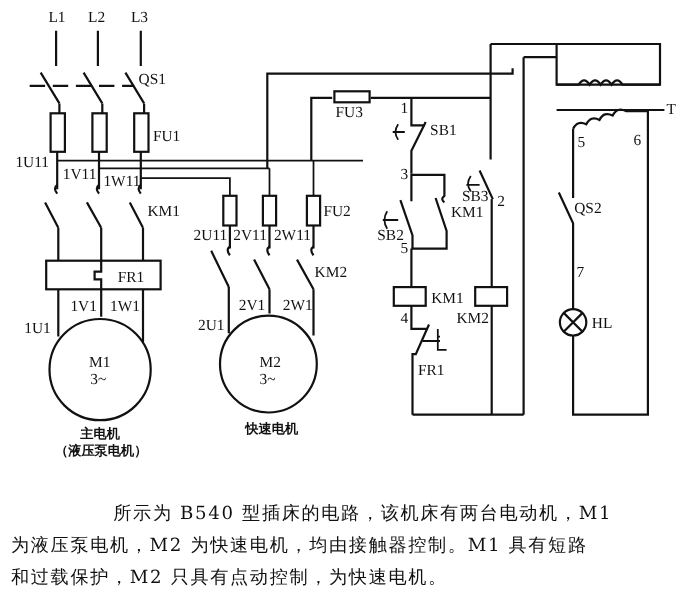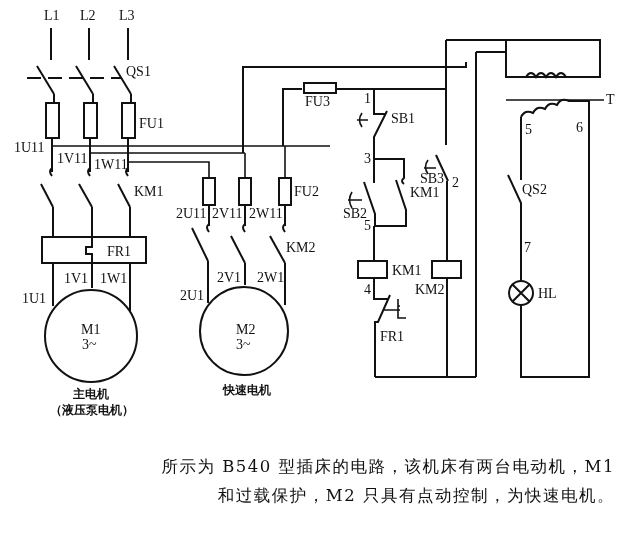--- a/index.html
+++ b/index.html
@@ -5,21 +5,21 @@
   html,body{margin:0;padding:0;background:#fff;}
   body{width:623px;height:552px;position:relative;overflow:hidden;font-family:"DejaVu Serif","Liberation Serif",serif;color:#111;}
   #diagram{position:absolute;left:0;top:0;width:567px;height:420px;}
   svg text{font-family:"Liberation Serif","DejaVu Serif",serif;fill:#111;}
   .w{stroke:#111;stroke-width:2;fill:none;}
   .wt{stroke:#111;stroke-width:1.6;fill:none;}
   .dash{stroke:#111;stroke-width:2;fill:none;stroke-dasharray:14 7;}
   .lbl{font-size:14px;}
   .cap{font-size:12px;font-weight:bold;font-family:"DejaVu Sans",sans-serif;}
   #caption{position:absolute;left:10px;top:452px;width:605px;font-size:16.5px;line-height:29px;letter-spacing:1.5px;font-family:"DejaVu Serif",serif;}
-  #caption p{margin:0;text-align:right;}
+  #caption p{margin:0;}
   .indent{padding-left:93px;}
 </style>
 </head>
 <body>
 
 <div id="diagram">
 <svg width="623" height="420" viewBox="0 0 623 420" xmlns="http://www.w3.org/2000/svg">
 
   <text class="lbl" x="44" y="20">L1</text>
   <text class="lbl" x="80" y="20">L2</text>
@@ -185,14 +185,15 @@
     <circle class="w" cx="521" cy="293" r="12"></circle>
     <path class="w" d="M512 284 L530 302 M530 284 L512 302"></path>
     <path class="w" d="M521 305 V377 H590"></path>
   </g>
   <text class="lbl" x="538" y="298">HL</text>
 </svg>
 </div>
 
 <div id="caption">
   <p class="indent">所示为 B540 型插床的电路，该机床有两台电动机，M1</p>
+  <p>为液压泵电机，M2 为快速电机，均由接触器控制。M1 具有短路</p>
   <p>和过载保护，M2 只具有点动控制，为快速电机。</p>
 </div>
 
 </body></html>

